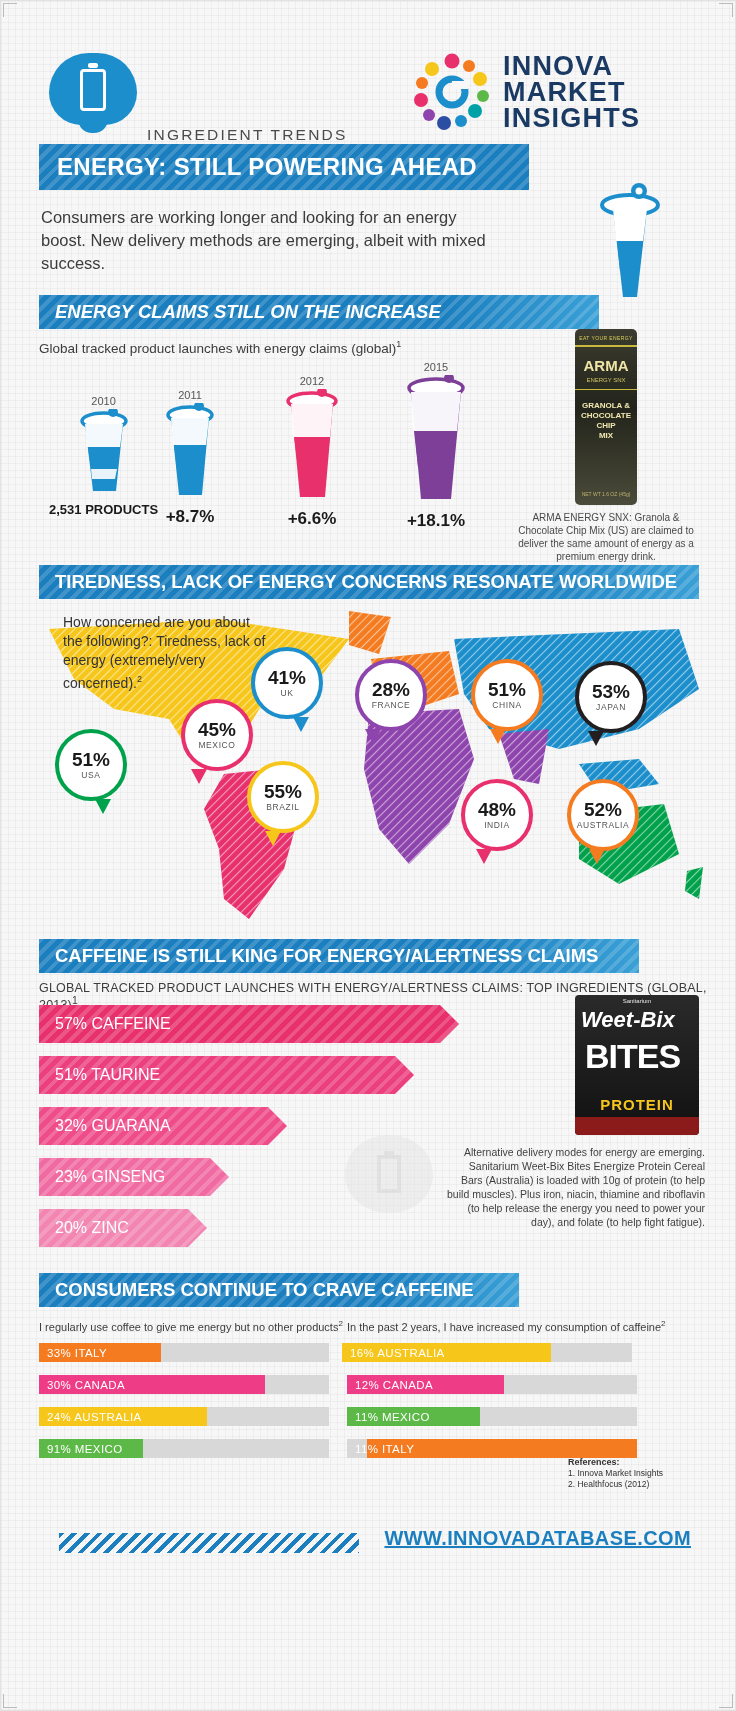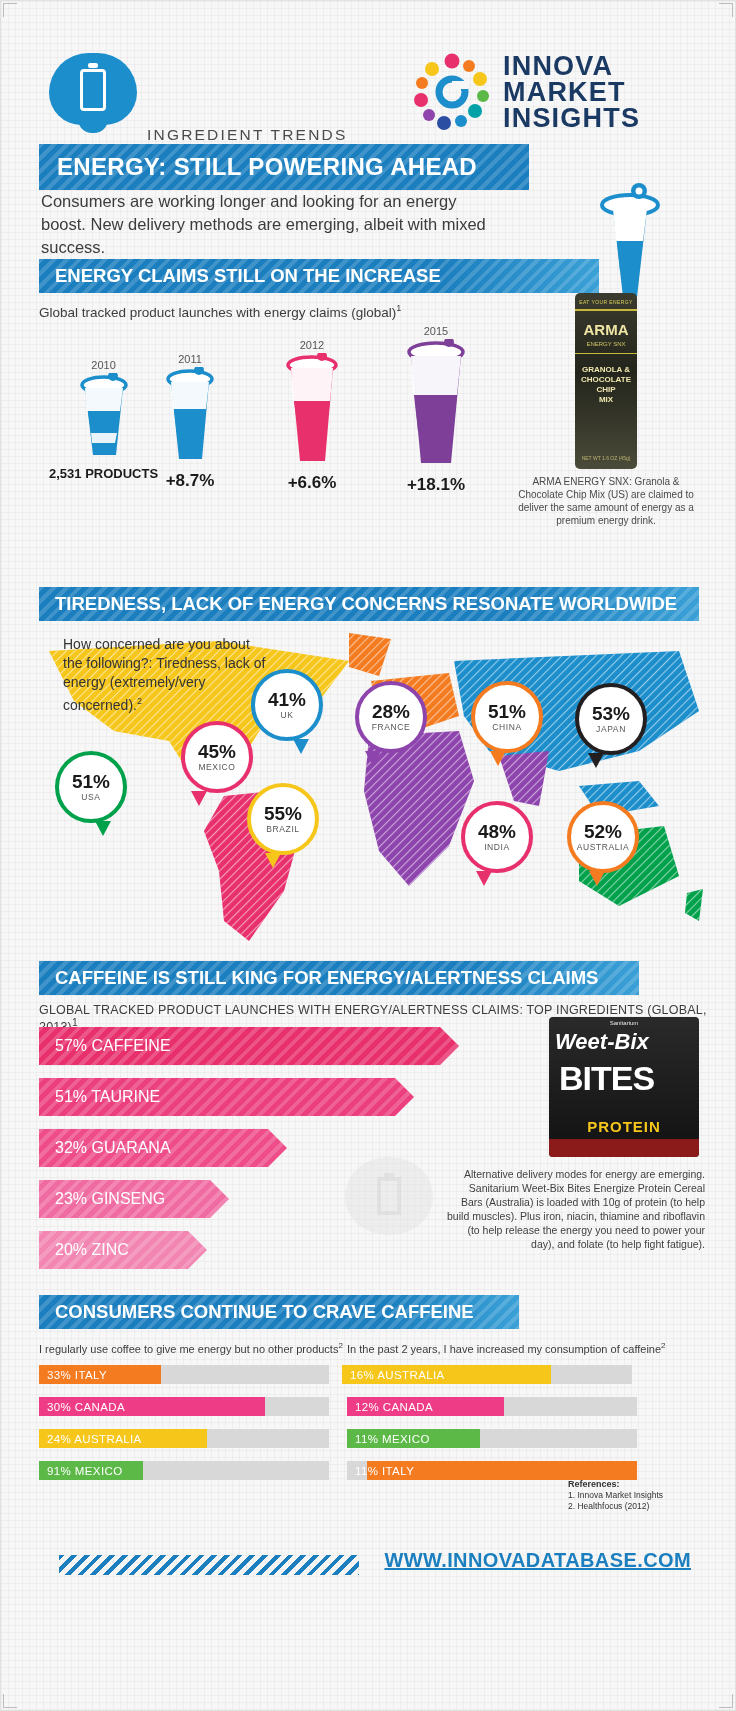--- a/index.html
+++ b/index.html
@@ -62,41 +62,41 @@
   
   .titlebar {
     position:relative; margin:8px 0 0 20px; width:490px; height:46px;
     background:
       repeating-linear-gradient(135deg, rgba(255,255,255,0.16) 0 4px, transparent 4px 9px),
       #1b7fbf;
     display:flex; align-items:center;
   }
   .titlebar span { color:#fff; font-size:24px; font-weight:bold; padding-left:18px; letter-spacing:0.3px; }
   .intro {
-    margin:0 0 0 22px; width:450px;
+    margin:16px 0 0 22px; width:450px;
     font-size:16.5px; line-height:23px; color:#3c3c3c;
   }
 
   .hero-can { position:absolute; right:46px; top:168px; width:86px; height:126px; }
 
   
   .banner {
     margin-left:20px; height:34px; display:flex; align-items:center;
     background:
       repeating-linear-gradient(135deg, rgba(255,255,255,0.16) 0 4px, transparent 4px 9px),
       linear-gradient(90deg,#1b7fbf 0%, #1b7fbf 72%, #3aa0d6 100%);
   }
   .banner span { color:#fff; font-size:18.5px; font-weight:bold; padding-left:16px; }
   .banner.w1 { width:560px; }
   .banner.w2 { width:660px; }
   .banner.w3 { width:600px; }
   .banner.w4 { width:480px; }
 
   
-  .sec1 { position:relative; height:294px; }
+  .sec1 { position:relative; height:236px; }
   .sec1 .caption { position:absolute; left:20px; top:10px; font-size:13.5px; color:#3c3c3c; }
   .sec1 .caption sup { font-size:9px; }
   .cans { position:absolute; left:22px; top:32px; width:460px; height:175px; }
   .canitem { position:absolute; text-align:center; }
   .canitem .yr { font-size:11px; color:#555; margin-bottom:2px; }
   .canitem .val { font-weight:bold; color:#1a1a1a; }
   .packshot {
     position:absolute; right:82px; top:0px; width:62px; height:176px;
     background:linear-gradient(180deg,#3b3b2f 0%, #23241b 45%, #4a4b39 100%);
     border-radius:5px; overflow:hidden;
@@ -138,21 +138,21 @@
   .arrows { position:absolute; left:20px; top:32px; }
   .arrow {
     position:relative; height:38px; margin-bottom:13px;
     display:flex; align-items:center;
     color:#fff; font-size:16px;
     background:repeating-linear-gradient(135deg, rgba(255,255,255,0.18) 0 4px, transparent 4px 9px), #e8306d;
     clip-path:polygon(0 0, calc(100% - 19px) 0, 100% 50%, calc(100% - 19px) 100%, 0 100%);
     padding-left:16px;
   }
   .weetbix {
-    position:absolute; right:20px; top:22px; width:150px; height:140px;
+    position:absolute; right:20px; top:22px; width:124px; height:140px;
     background:linear-gradient(180deg,#2a2a2a 0%, #111 100%); border-radius:4px; overflow:hidden;
   }
   .ghost-batt { position:absolute; left:322px; top:160px; width:96px; height:86px; opacity:.5; }
   .altnote {
     position:absolute; right:14px; top:172px; width:260px; text-align:right;
     font-size:10.5px; line-height:14px; color:#3f3f3f;
   }
 
   
   .sec4 { position:relative; height:210px; }
@@ -232,21 +232,21 @@
       <svg width="86" height="126" viewBox="0 0 86 126">
         <ellipse cx="43" cy="26" rx="28" ry="10" fill="#fff" stroke="#1b8ecb" stroke-width="4"></ellipse>
         <path d="M26 30 L60 30 L50 118 L36 118 Z" fill="#1b8ecb"></path>
         <path d="M26 30 L60 30 L56 62 L29 62 Z" fill="#fff"></path>
         <path d="M30 62 L56 62 L52 92 L33 92 Z" fill="#1b8ecb"></path>
         <circle cx="52" cy="12" r="8" fill="#1b8ecb"></circle>
         <circle cx="52" cy="12" r="3.5" fill="#fff"></circle>
       </svg>
     </div>
 
-    <div class="banner w1" style="">
+    <div class="banner w1" style="margin-top:20px;font-style:italic;">
       <span>ENERGY CLAIMS STILL ON THE INCREASE</span>
     </div>
 
     <div class="sec1">
       <div class="caption">
         <span>Global tracked product launches with energy claims (global)</span><sup>1</sup>
       </div>
 
       <div class="cans">
 

